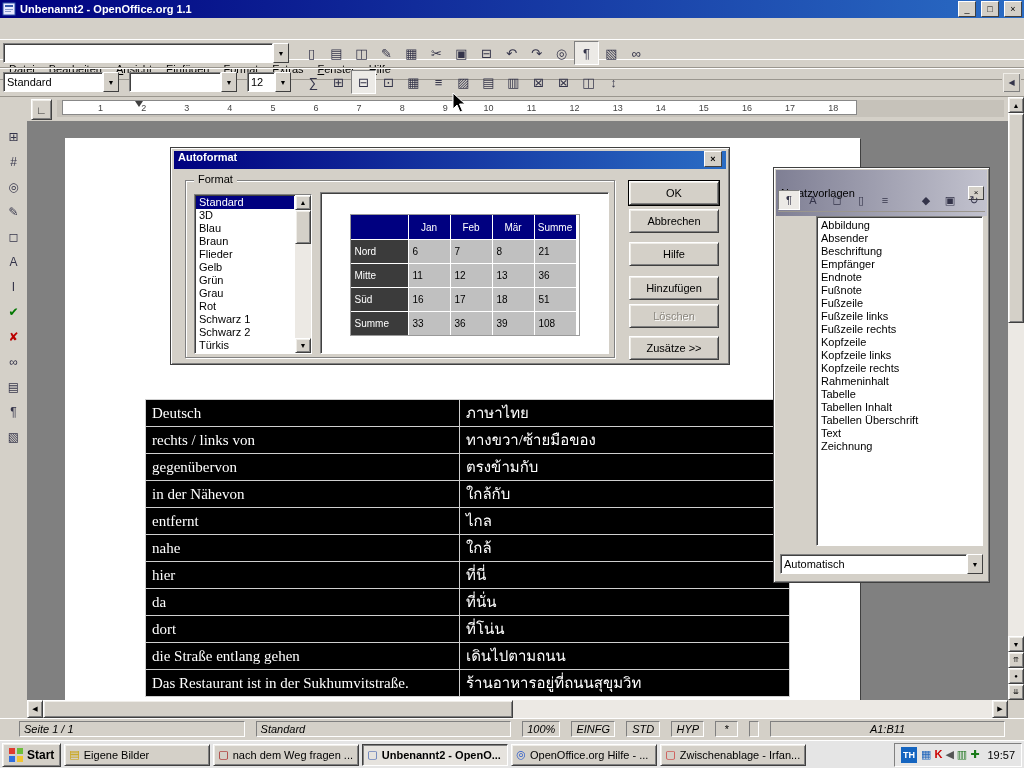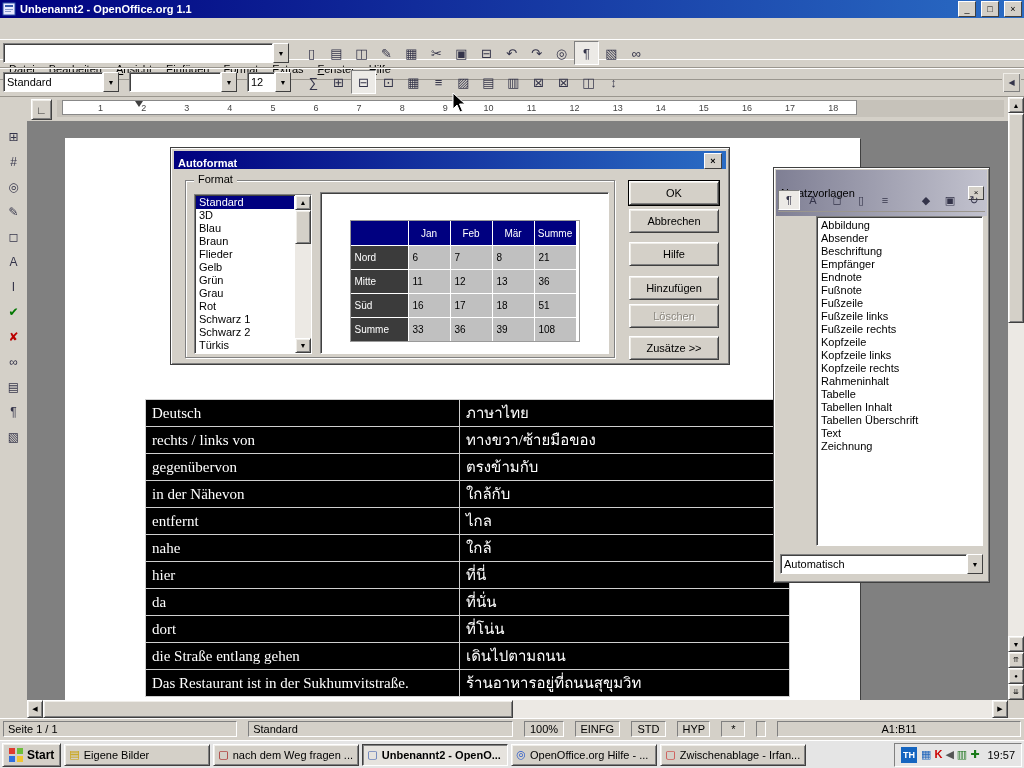--- a/index.html
+++ b/index.html
@@ -76,37 +76,37 @@
   .dt-cell { display:flex; align-items:center; padding:0 6px; color:#fff;
     font-family:"Liberation Serif","DejaVu Serif",serif; font-size:15px; white-space:nowrap; overflow:hidden; }
   .dt-de { width:301px; border-right:1px solid #cfcfcf; }
   .dt-th { flex:1; }
   
   .dialog { position:absolute; left:170px; top:147px; width:560px; height:218px; z-index:20;
     background:#d4d0c8; border:1px solid #404040;
     box-shadow: inset 1px 1px 0 #fff, inset -1px -1px 0 #808080; box-sizing:border-box; }
   .dlg-title { position:absolute; left:3px; top:3px; right:3px; height:18px;
     background:linear-gradient(to right,#00007f,#2a6cc4); color:#fff; font-weight:bold;
-    display:flex; align-items:flex-end; padding:0 4px; }
+    display:flex; align-items:flex-start; padding:0 4px; }
   .dlg-title .ttext { flex:1; }
   .group { position:absolute; left:14px; top:32px; width:428px; height:176px;
     border:1px solid #808080; box-shadow: inset 1px 1px 0 #fff, 1px 1px 0 #fff; }
   .group-label { position:absolute; top:-8px; left:8px; background:#d4d0c8; padding:0 4px; }
   .fmt-listbox { position:absolute; left:8px; top:13px; width:116px; height:158px;
     background:#fff; display:flex; }
   .fmt-items { flex:1; overflow:hidden; padding:1px; }
   .fmt-items .itm { height:13px; line-height:13px; padding-left:3px; white-space:nowrap; }
   .fmt-items div.itm:nth-of-type(1) { background:#000080; color:#fff; }
   .lb-scroll { width:16px; display:flex; flex-direction:column; background:#ece9e4; }
   .lb-arrow { width:16px; height:15px; box-sizing:border-box; font-size:7px; color:#000;
     display:flex; align-items:center; justify-content:center; }
   .lb-thumb { width:16px; height:34px; box-sizing:border-box; }
   .lb-track { flex:1; }
   .preview { position:absolute; left:134px; top:11px; width:287px; height:160px; background:#fff; }
-  .pv-table { margin:27px auto 0 auto; width:228px; border:1px solid #9a9a9a; }
+  .pv-table { margin:21px auto 0 auto; width:228px; border:1px solid #9a9a9a; }
   .pv-row { display:flex; height:24px; }
   .pv-corner { width:58px; background:#000080; border-right:1px solid #fff; box-sizing:border-box; }
   .pv-hcell { width:42px; background:#000080; color:#fff; font-size:10px;
     display:flex; align-items:center; justify-content:center;
     border-right:1px solid #fff; box-sizing:border-box; }
   .pv-label { width:58px; background:#3b3b3b; color:#fff; font-size:10px;
     display:flex; align-items:center; padding-left:4px;
     border-right:1px solid #fff; border-top:1px solid #fff; box-sizing:border-box; }
   .pv-cell { width:42px; background:#c0c0c0; color:#000; font-size:10px;
     display:flex; align-items:center; padding-left:4px;
@@ -140,22 +140,22 @@
   .v-thumb { width:16px; height:210px; box-sizing:border-box; flex:0 0 auto; }
   .v-track { flex:1; }
   .corner { position:absolute; right:0; top:700px; width:16px; height:18px; background:#d4d0c8; }
   .hscroll { position:absolute; left:27px; top:700px; width:981px; height:18px;
     background:#ece9e4; display:flex; }
   .h-thumb { width:470px; height:18px; box-sizing:border-box; flex:0 0 auto; }
   .h-track { flex:1; }
   .hscroll .scr-btn { height:18px; }
   
   .statusbar { position:absolute; left:0; top:718px; width:1024px; height:22px;
-    display:flex; align-items:center; gap:11px; padding:2px 3px; box-sizing:border-box;
-    box-shadow: inset 0 1px 0 #fff; }
+    display:flex; align-items:center; gap:11px; padding:2px 19px; box-sizing:border-box;
+    box-shadow: inset 0 1px 0 #fff; font-style: italic; }
   .sfield { height:16px; line-height:15px; padding:0 4px; box-sizing:border-box;
     border:1px solid; border-color:#808080 #fff #fff #808080; white-space:nowrap; overflow:hidden; }
   .sfield.center { text-align:center; }
   .sfield.grow { flex:1; }
   
   .taskbar { position:absolute; left:0; top:740px; width:1024px; height:28px;
     background:#e5e5e5; border-top:1px solid #fff; display:flex; align-items:center;
     gap:3px; padding:0 2px; box-sizing:border-box; }
   .start-btn { height:22px; padding:0 6px; display:flex; align-items:center; gap:4px;
     font-weight:bold; font-size:12px; flex:0 0 auto; }

